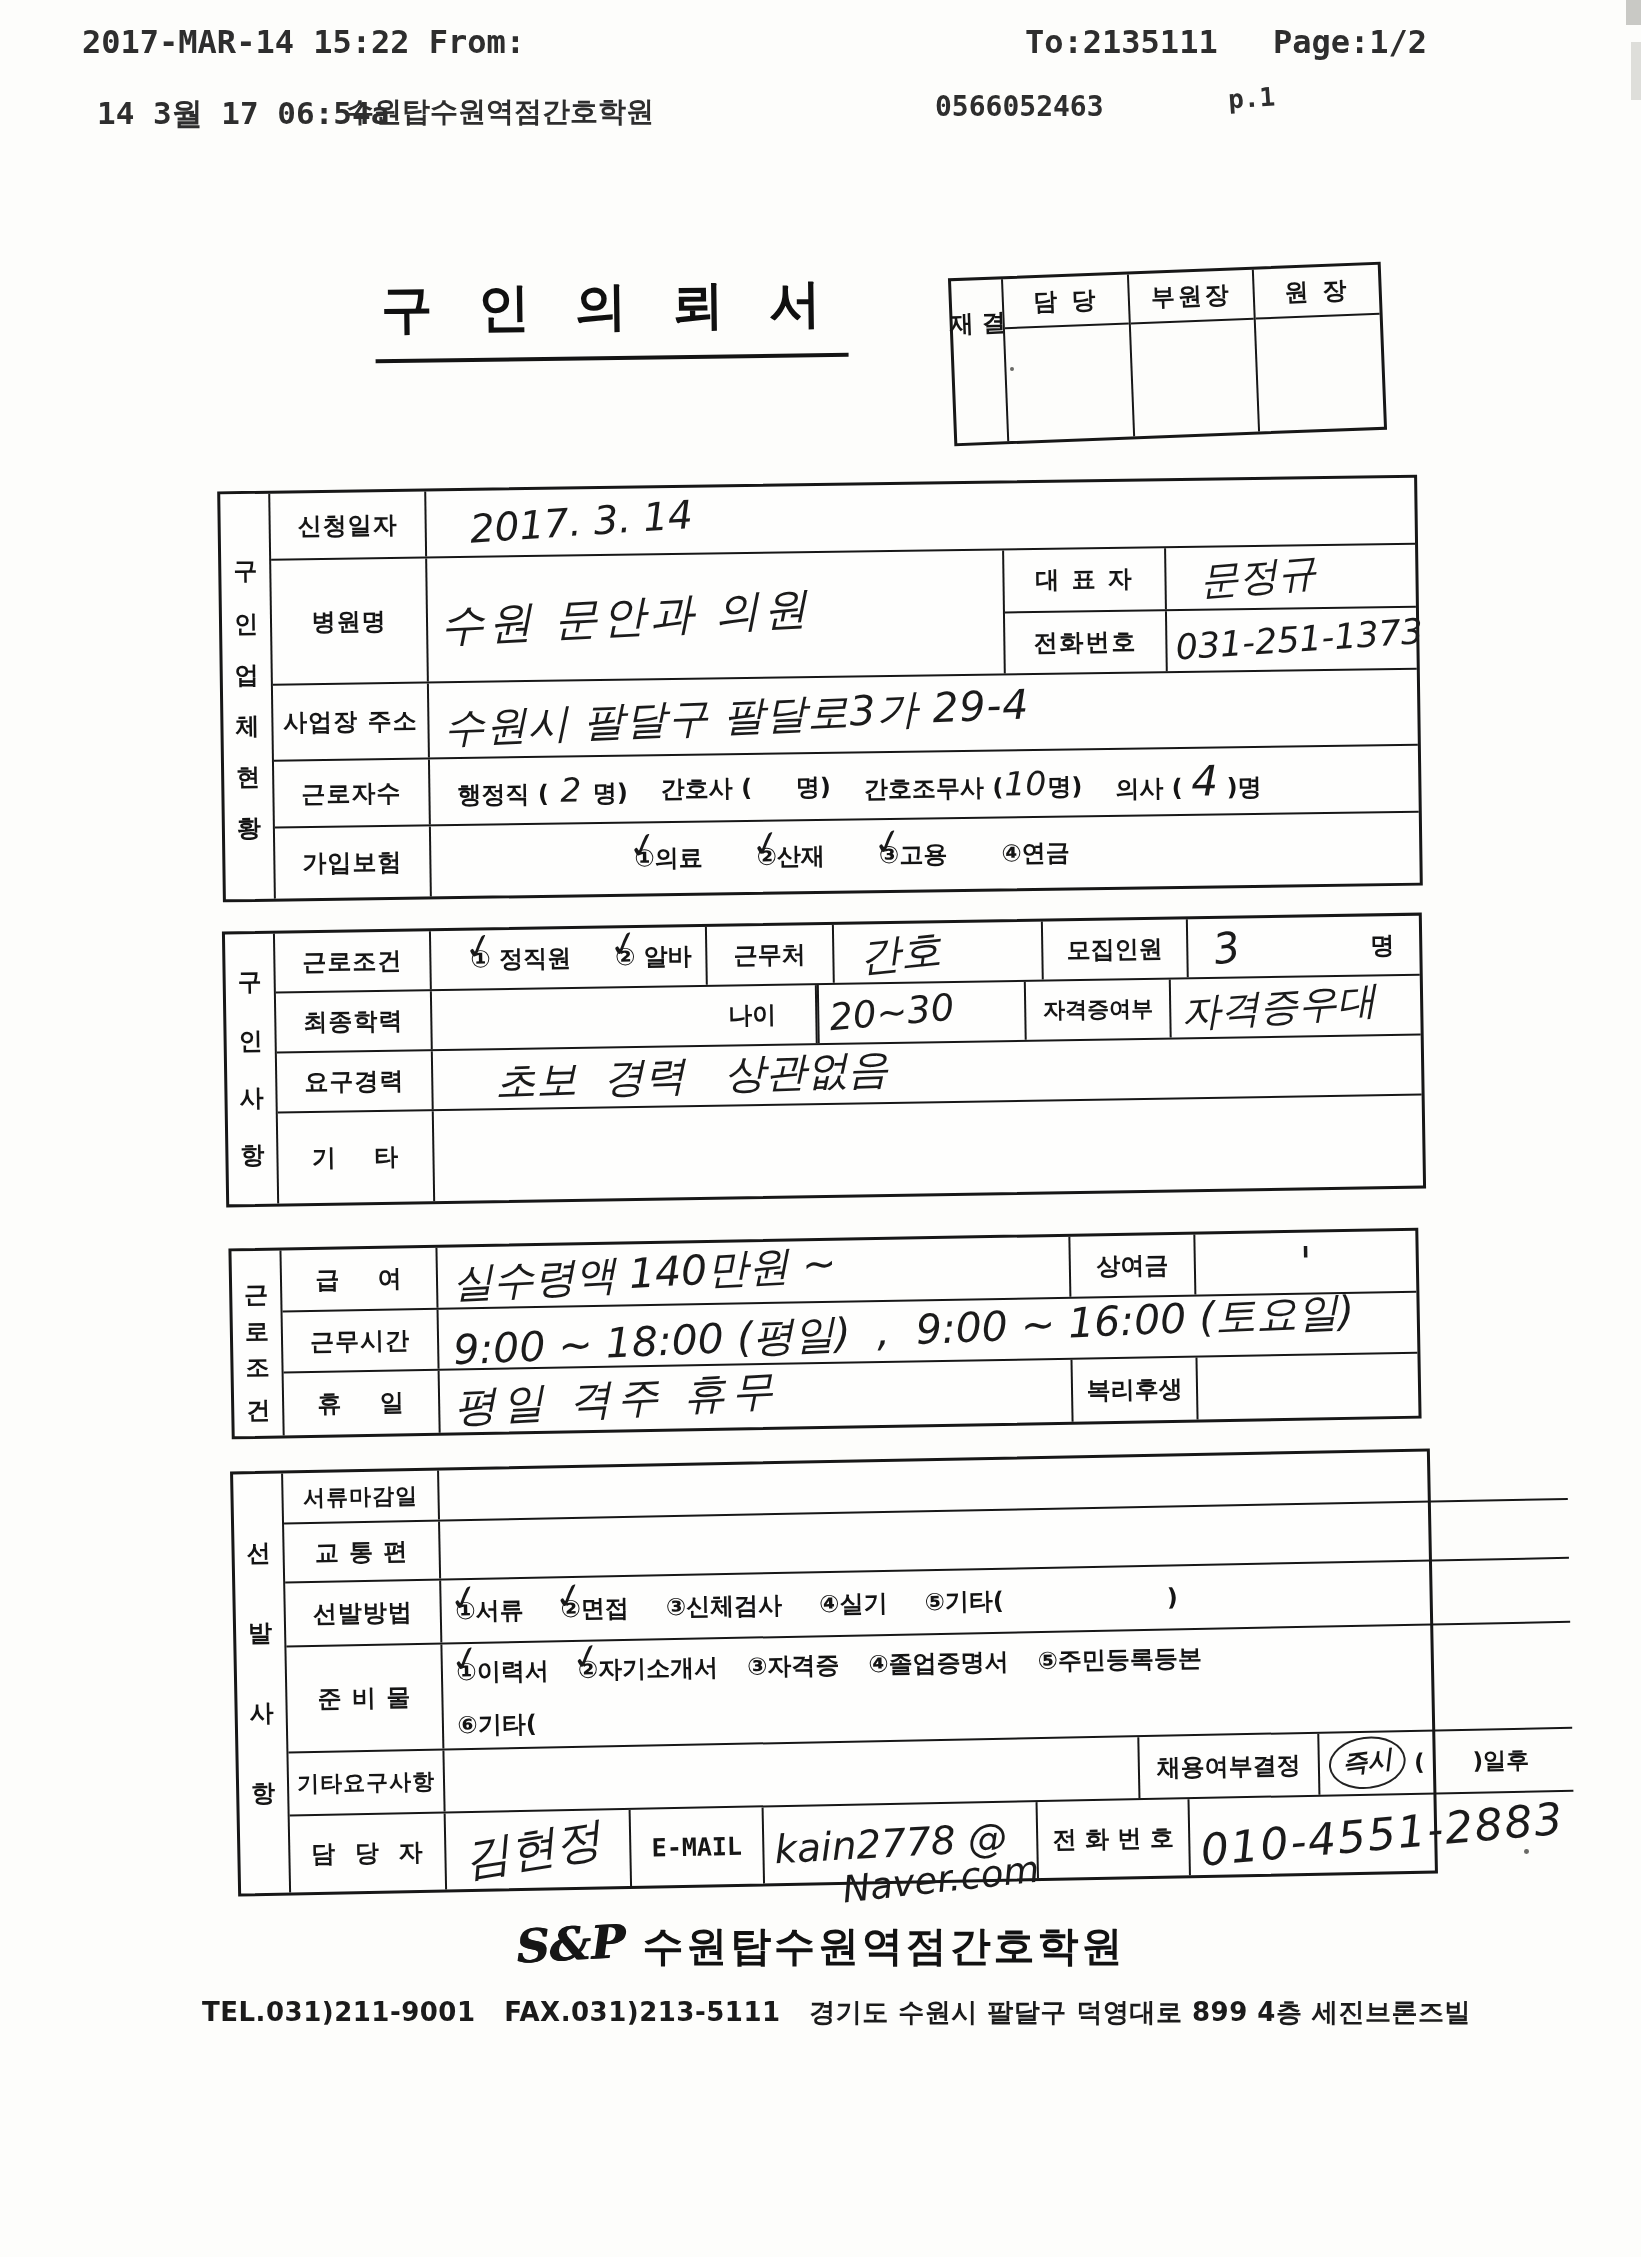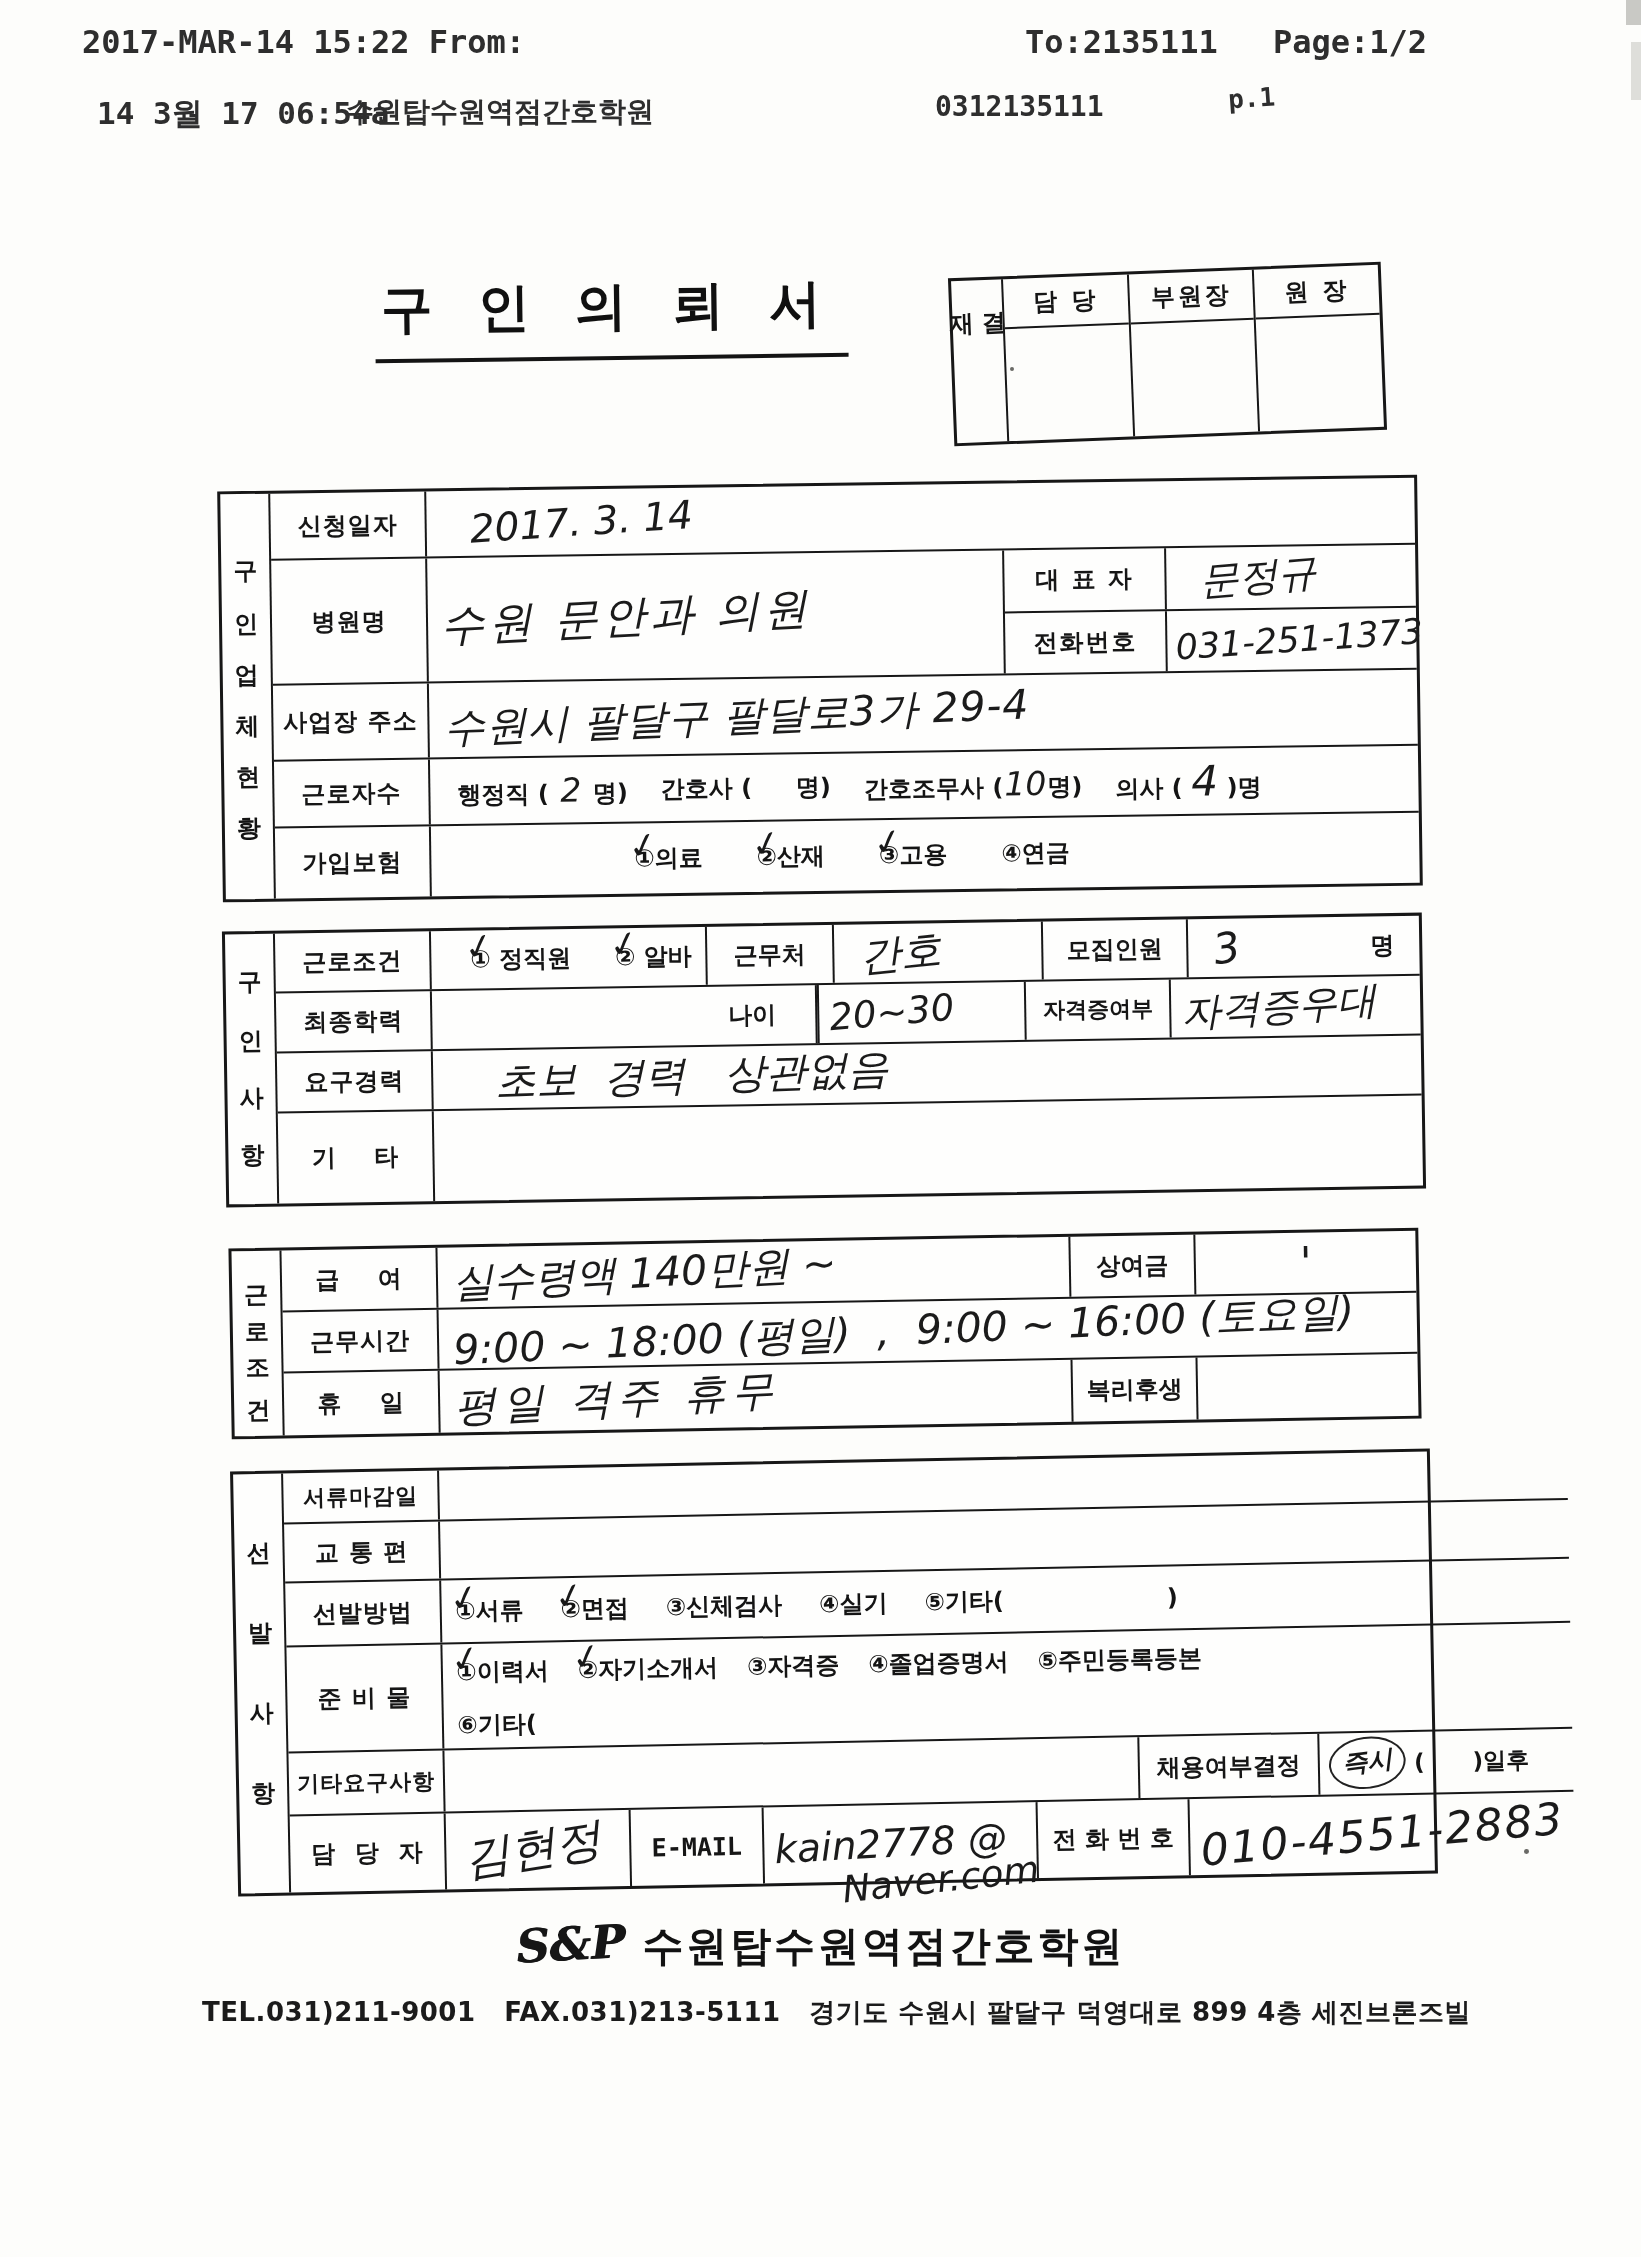--- a/index.html
+++ b/index.html
@@ -160,21 +160,21 @@
 <div class="speck" style="left:1524px;top:1849px;width:4.8px;height:4.8px;"></div>
 
 <div>
   <span class="fax" style="left:82px;top:23px;">2017-MAR-14 15:22 From:</span>
   <span class="fax" style="left:1025px;top:23px;">To:2135111</span>
   <span class="fax" style="left:1273px;top:23px;">Page:1/2</span>
 </div>
 <div>
   <span class="fax" style="left:97px;top:93px;font-size:31px;">14 3월 17 06:54a</span>
   <span class="fax" style="left:346px;top:93px;font-size:28px;font-family:'DejaVu Sans',sans-serif;">수원탑수원역점간호학원</span>
-  <span class="fax" style="left:935px;top:90px;font-size:28px;">0312135111</span>
+  <span class="fax" style="left:935px;top:90px;font-size:28px;">0566052463</span>
   <span class="fax" style="left:1228px;top:83px;font-size:26px;transform:rotate(-4deg);">p.1</span>
 </div>
 
 <div class="title">구 인 의 뢰 서</div>
 
 <div class="approval">
   <div class="stampcell">
     <span class="vtext">결재</span>
   </div>
   <div class="apcol">

